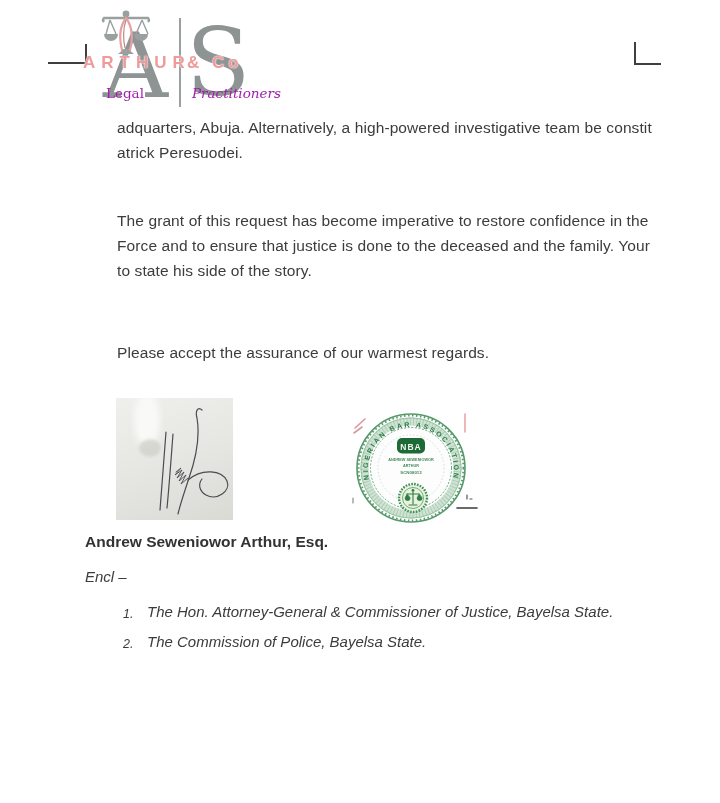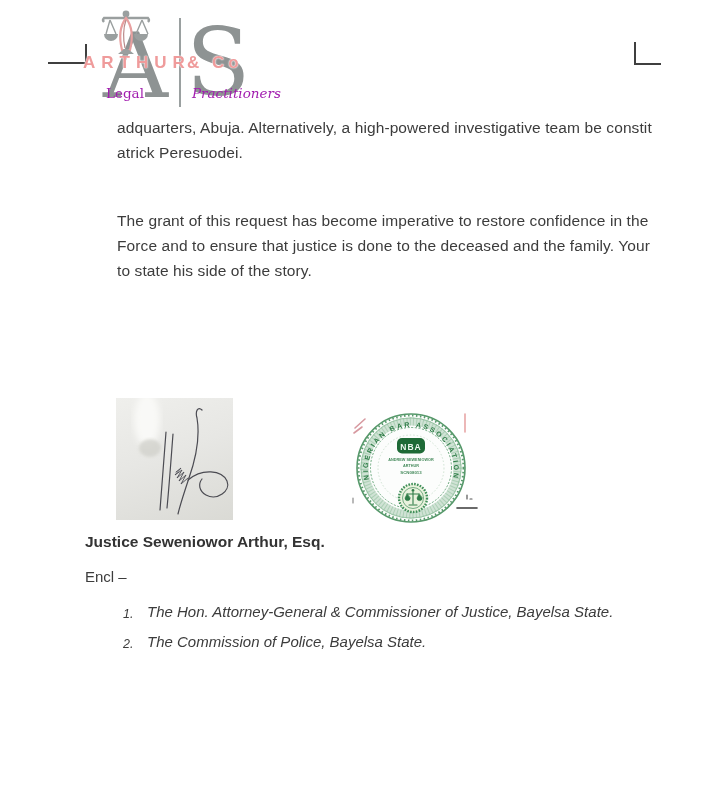--- a/index.html
+++ b/index.html
@@ -36,21 +36,21 @@
 
   
   .signature{position:absolute;left:116px;top:398px;width:117px;height:122px;
              background:linear-gradient(160deg,#efefec 0%,#e7e7e4 45%,#dadad5 100%);}
   
   .stamp{position:absolute;left:349px;top:400px;width:130px;height:135px;}
 
   
   .signatory{position:absolute;left:85px;top:529px;font-size:15.5px;font-weight:700;
              line-height:25px;color:#333333;}
-  .encl{position:absolute;left:85px;top:564px;font-size:15px;
+  .encl{position:absolute;left:85px;top:564px;font-size:15px;font-style:italic;
         line-height:25px;color:#3c3c3c;}
   .encl-item{position:absolute;left:123px;width:540px;font-style:italic;font-size:15px;
              line-height:25px;color:#3c3c3c;display:flex;}
   .encl-1{top:599px;} .encl-2{top:629px;}
   .encl-num{width:24px;flex:0 0 24px;font-size:12.5px;padding-top:3px;}
 </style>
 </head>
 <body>
 
 <div class="page">
@@ -89,20 +89,21 @@
 
   <div class="para p1">
     <div>adquarters, Abuja. Alternatively, a high-powered investigative team be constit</div>
     <div>atrick Peresuodei.</div>
   </div>
   <div class="para p2">
     <div>The grant of this request has become imperative to restore confidence in the</div>
     <div>Force and to ensure that justice is done to the deceased and the family. Your</div>
     <div>to state his side of the story.</div>
   </div>
+  <div class="para p4">Please accept the assurance of our warmest regards.</div>
 
   <div class="signature">
     <svg width="117" height="122" viewBox="0 0 117 122">
       <defs>
         <filter id="blur3">
             <feGaussianBlur stdDeviation="3"></feGaussianBlur>
           </filter>
         <filter id="blur2">
             <feGaussianBlur stdDeviation="1.6"></feGaussianBlur>
           </filter>
@@ -169,21 +170,21 @@
           <path d="M-6 -4 H 6"></path>
           <path d="M-6 -4 l -2 4 a 2.6 2.6 0 0 0 5.2 0 z" fill="#2e7c47" stroke-width="0.6"></path>
           <path d="M6 -4 l -2 4 a 2.6 2.6 0 0 0 5.2 0 z" fill="#2e7c47" stroke-width="0.6"></path>
           <path d="M-4 7 H 4"></path>
           <circle cx="0" cy="-7.6" r="1.4" fill="#2e7c47" stroke="none"></circle>
         </g>
       </g>
     </svg>
   </div>
 
-  <div class="signatory">Justice Seweniowor Arthur, Esq.</div>
+  <div class="signatory">Andrew Seweniowor Arthur, Esq.</div>
   <div class="encl">Encl –</div>
 
   <div class="encl-item encl-1">
     <span class="encl-num">1.</span>
     <span>The Hon. Attorney-General &amp; Commissioner of Justice, Bayelsa State.</span>
   </div>
   <div class="encl-item encl-2">
     <span class="encl-num">2.</span>
     <span>The Commission of Police, Bayelsa State.</span>
   </div>

